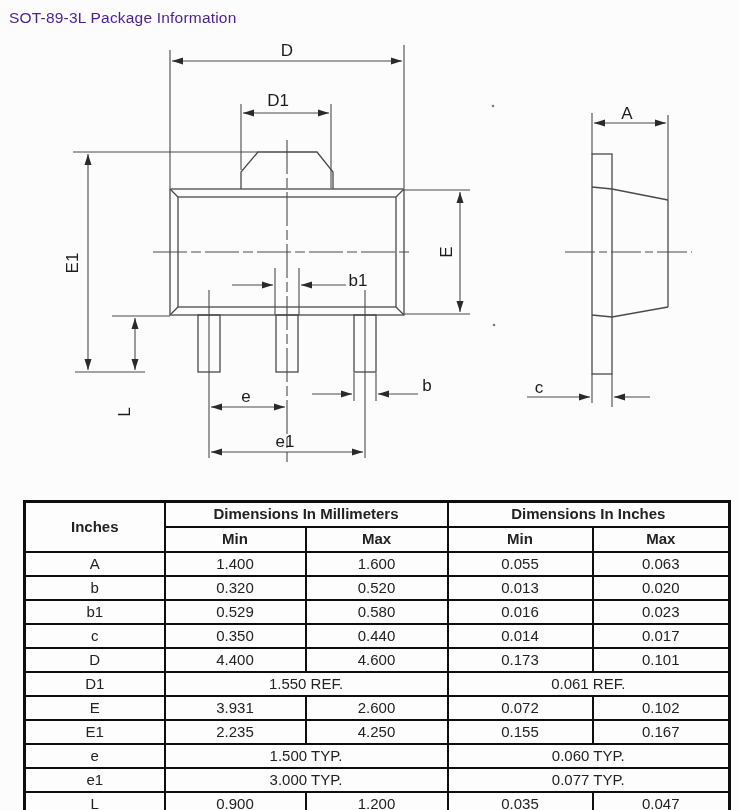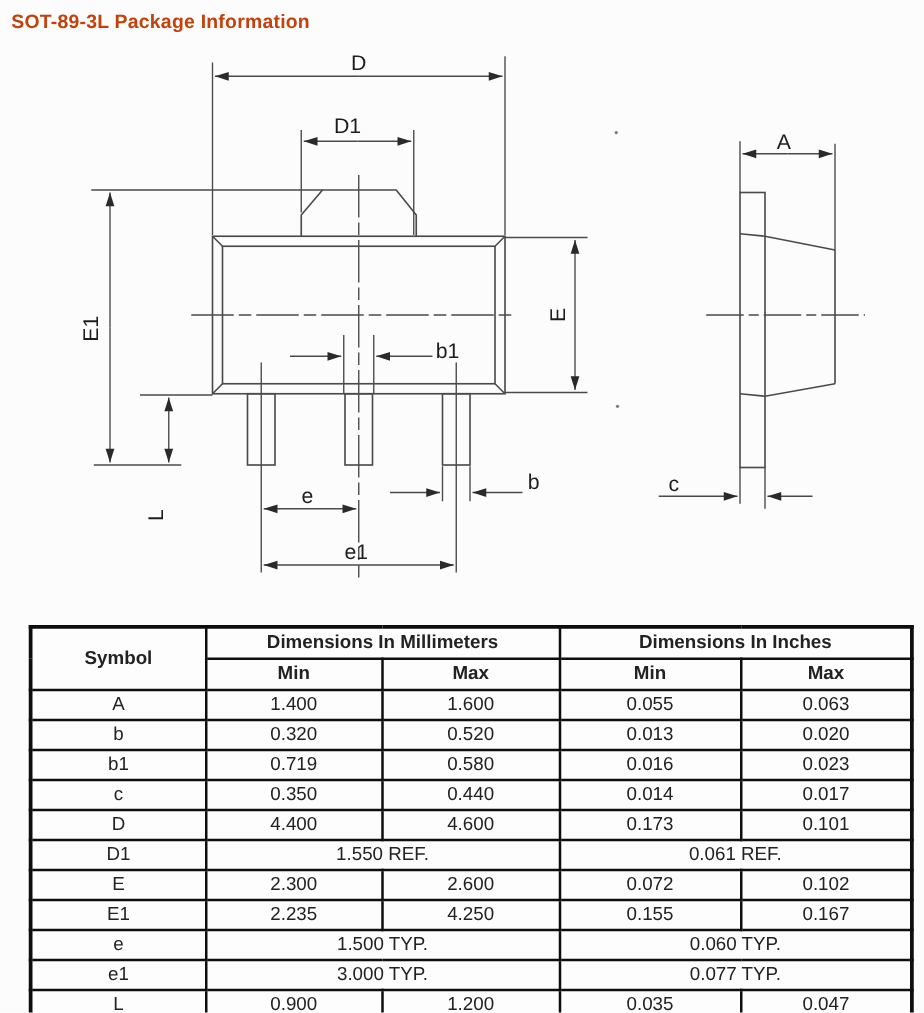--- a/index.html
+++ b/index.html
@@ -5,21 +5,21 @@
   html,body{margin:0;padding:0;}
   body{background:#ffffff;}
   .page{
     position:relative;width:739px;height:810px;
     background:#fcfcfc;overflow:hidden;
     font-family:"Liberation Sans", sans-serif;
     color:#1a1a1a;
   }
   .title{
     position:absolute;left:9px;top:9px;
-    font-size:15.5px;font-weight:bold;color:#c2410c;
+    font-size:15.5px;font-weight:normal;color:#4c1d95;
     letter-spacing:0.2px;
   }
   svg.drawing{position:absolute;left:0;top:0;}
   svg.drawing text{
     font-family:"Liberation Sans", sans-serif;
     font-size:17px;fill:#1c1c1c;
   }
   
   table.dims{
     position:absolute;left:23px;top:500px;
@@ -189,21 +189,21 @@
   <table class="dims">
     <colgroup>
       <col style="width:140px">
         <col style="width:141px">
         <col style="width:142px">
       <col style="width:145px">
         <col style="width:137px">
     </colgroup>
     <thead>
       <tr>
-        <th rowspan="2">Symbol</th>
+        <th rowspan="2">Inches</th>
         <th colspan="2">Dimensions In Millimeters</th>
         <th colspan="2">Dimensions In Inches</th>
       </tr>
       <tr>
         <th>Min</th>
         <th>Max</th>
         <th>Min</th>
         <th>Max</th>
       </tr>
     </thead>
@@ -217,21 +217,21 @@
       </tr>
       <tr>
         <td>b</td>
         <td>0.320</td>
         <td>0.520</td>
         <td>0.013</td>
         <td>0.020</td>
       </tr>
       <tr>
         <td>b1</td>
-        <td>0.719</td>
+        <td>0.529</td>
         <td>0.580</td>
         <td>0.016</td>
         <td>0.023</td>
       </tr>
       <tr>
         <td>c</td>
         <td>0.350</td>
         <td>0.440</td>
         <td>0.014</td>
         <td>0.017</td>
@@ -243,21 +243,21 @@
         <td>0.173</td>
         <td>0.101</td>
       </tr>
       <tr>
         <td>D1</td>
         <td colspan="2">1.550 REF.</td>
         <td colspan="2">0.061 REF.</td>
       </tr>
       <tr>
         <td>E</td>
-        <td>2.300</td>
+        <td>3.931</td>
         <td>2.600</td>
         <td>0.072</td>
         <td>0.102</td>
       </tr>
       <tr>
         <td>E1</td>
         <td>2.235</td>
         <td>4.250</td>
         <td>0.155</td>
         <td>0.167</td>

